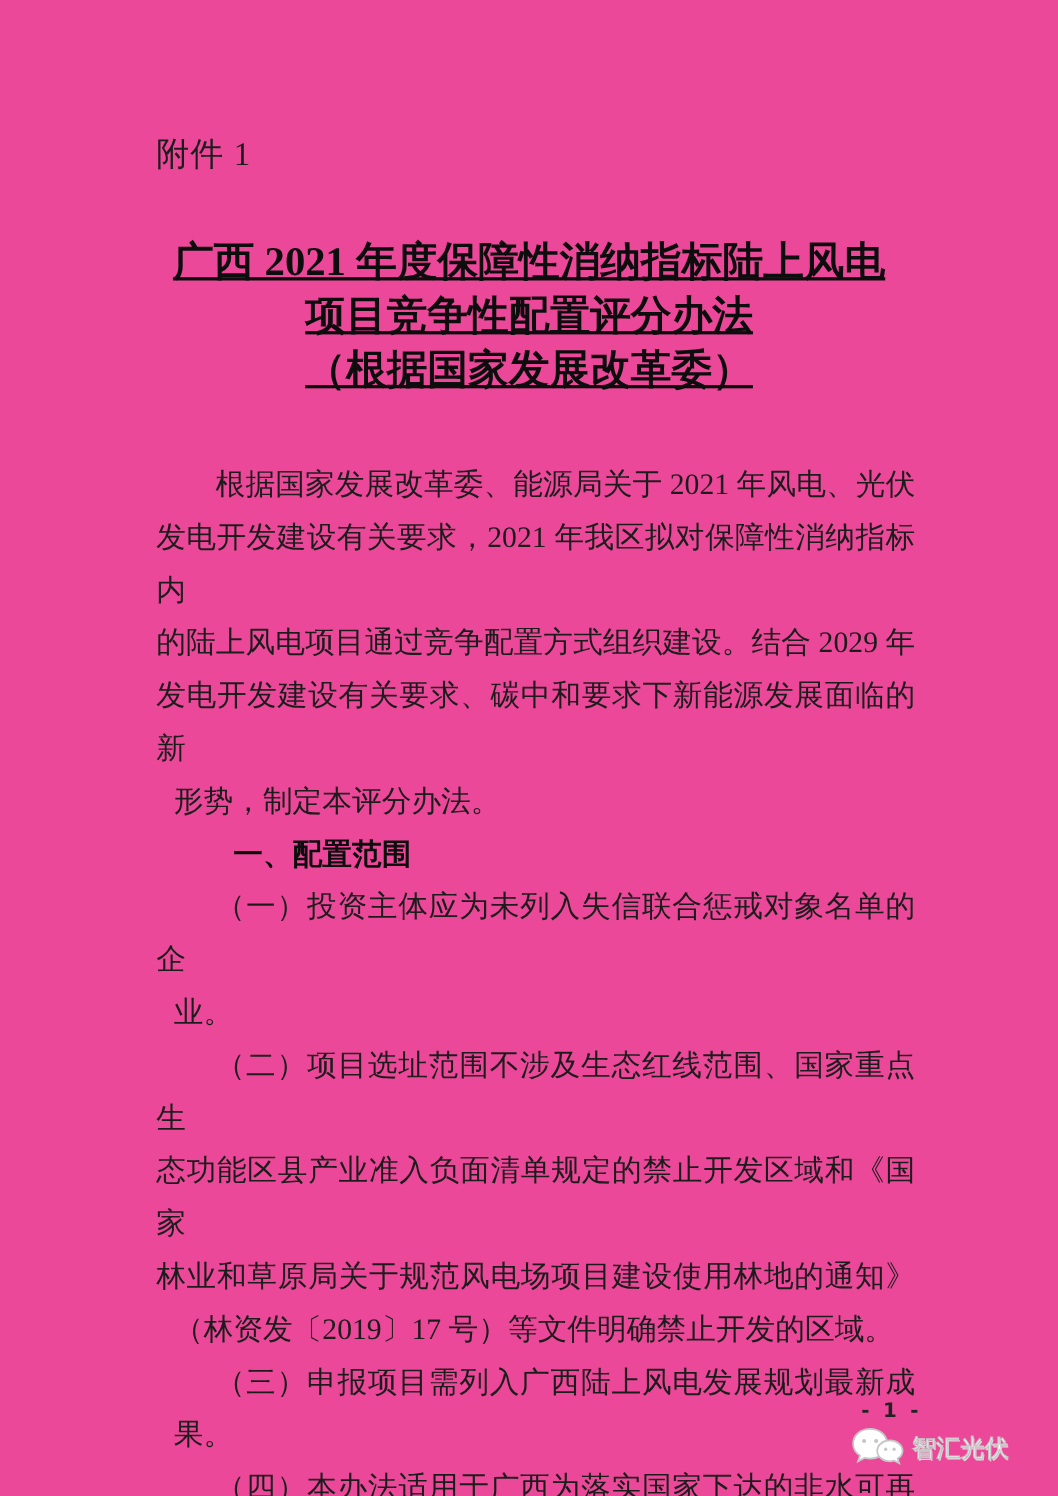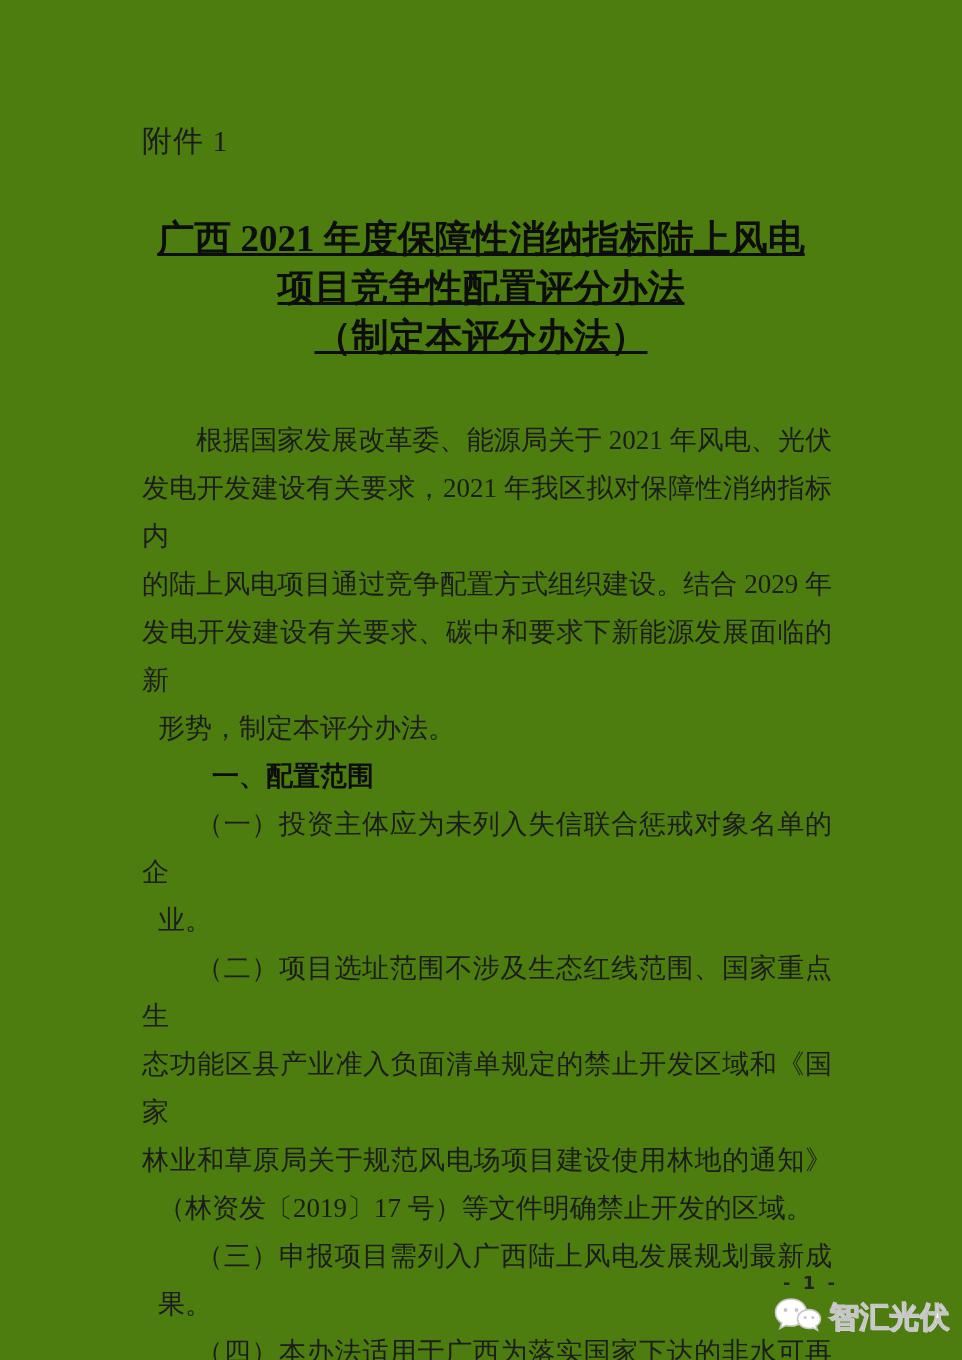--- a/index.html
+++ b/index.html
@@ -5,21 +5,21 @@
   * { margin: 0; padding: 0; box-sizing: border-box; }
 
   html, body {
     background: #ffffff;
   }
 
   .page {
     position: relative;
     width: 962px;
     height: 1360px;
-    background: #4d7c0f;
+    background: #ec4899;
     overflow: hidden;
     font-family: "Liberation Serif", "DejaVu Serif", serif;
     color: #1c1c1c;
   }
 
   .attachment-label {
     position: absolute;
     left: 142px;
     top: 121px;
     font-size: 30px;
@@ -92,40 +92,40 @@
     gap: 5px;
   }
 
   .watermark-icon {
     width: 52px;
     height: 42px;
     flex: 0 0 auto;
   }
 
   .watermark-text {
-    font-size: 30px;
+    font-size: 22px;
     line-height: 42px;
-    font-weight: bold;
+    font-weight: normal;
     color: #fbfbfb;
     -webkit-text-stroke: 1px #c6c6c6;
     text-shadow: 1px 1px 0 #d9d9d9;
     white-space: nowrap;
   }
 </style>
 </head>
 <body>
 
 <div class="page">
 
   <div class="attachment-label">附件 1</div>
 
   <div class="doc-title">
     <div>广西 2021 年度保障性消纳指标陆上风电</div>
     <div>项目竞争性配置评分办法</div>
-    <div>（制定本评分办法）</div>
+    <div>（根据国家发展改革委）</div>
   </div>
 
   <div class="doc-body">
 
     <div>
       <div class="line first">根据国家发展改革委、能源局关于 2021 年风电、光伏</div>
       <div class="line">发电开发建设有关要求，2021 年我区拟对保障性消纳指标内</div>
       <div class="line">的陆上风电项目通过竞争配置方式组织建设。结合 2029 年</div>
       <div class="line">发电开发建设有关要求、碳中和要求下新能源发展面临的新</div>
       <div class="line last">形势，制定本评分办法。</div>

